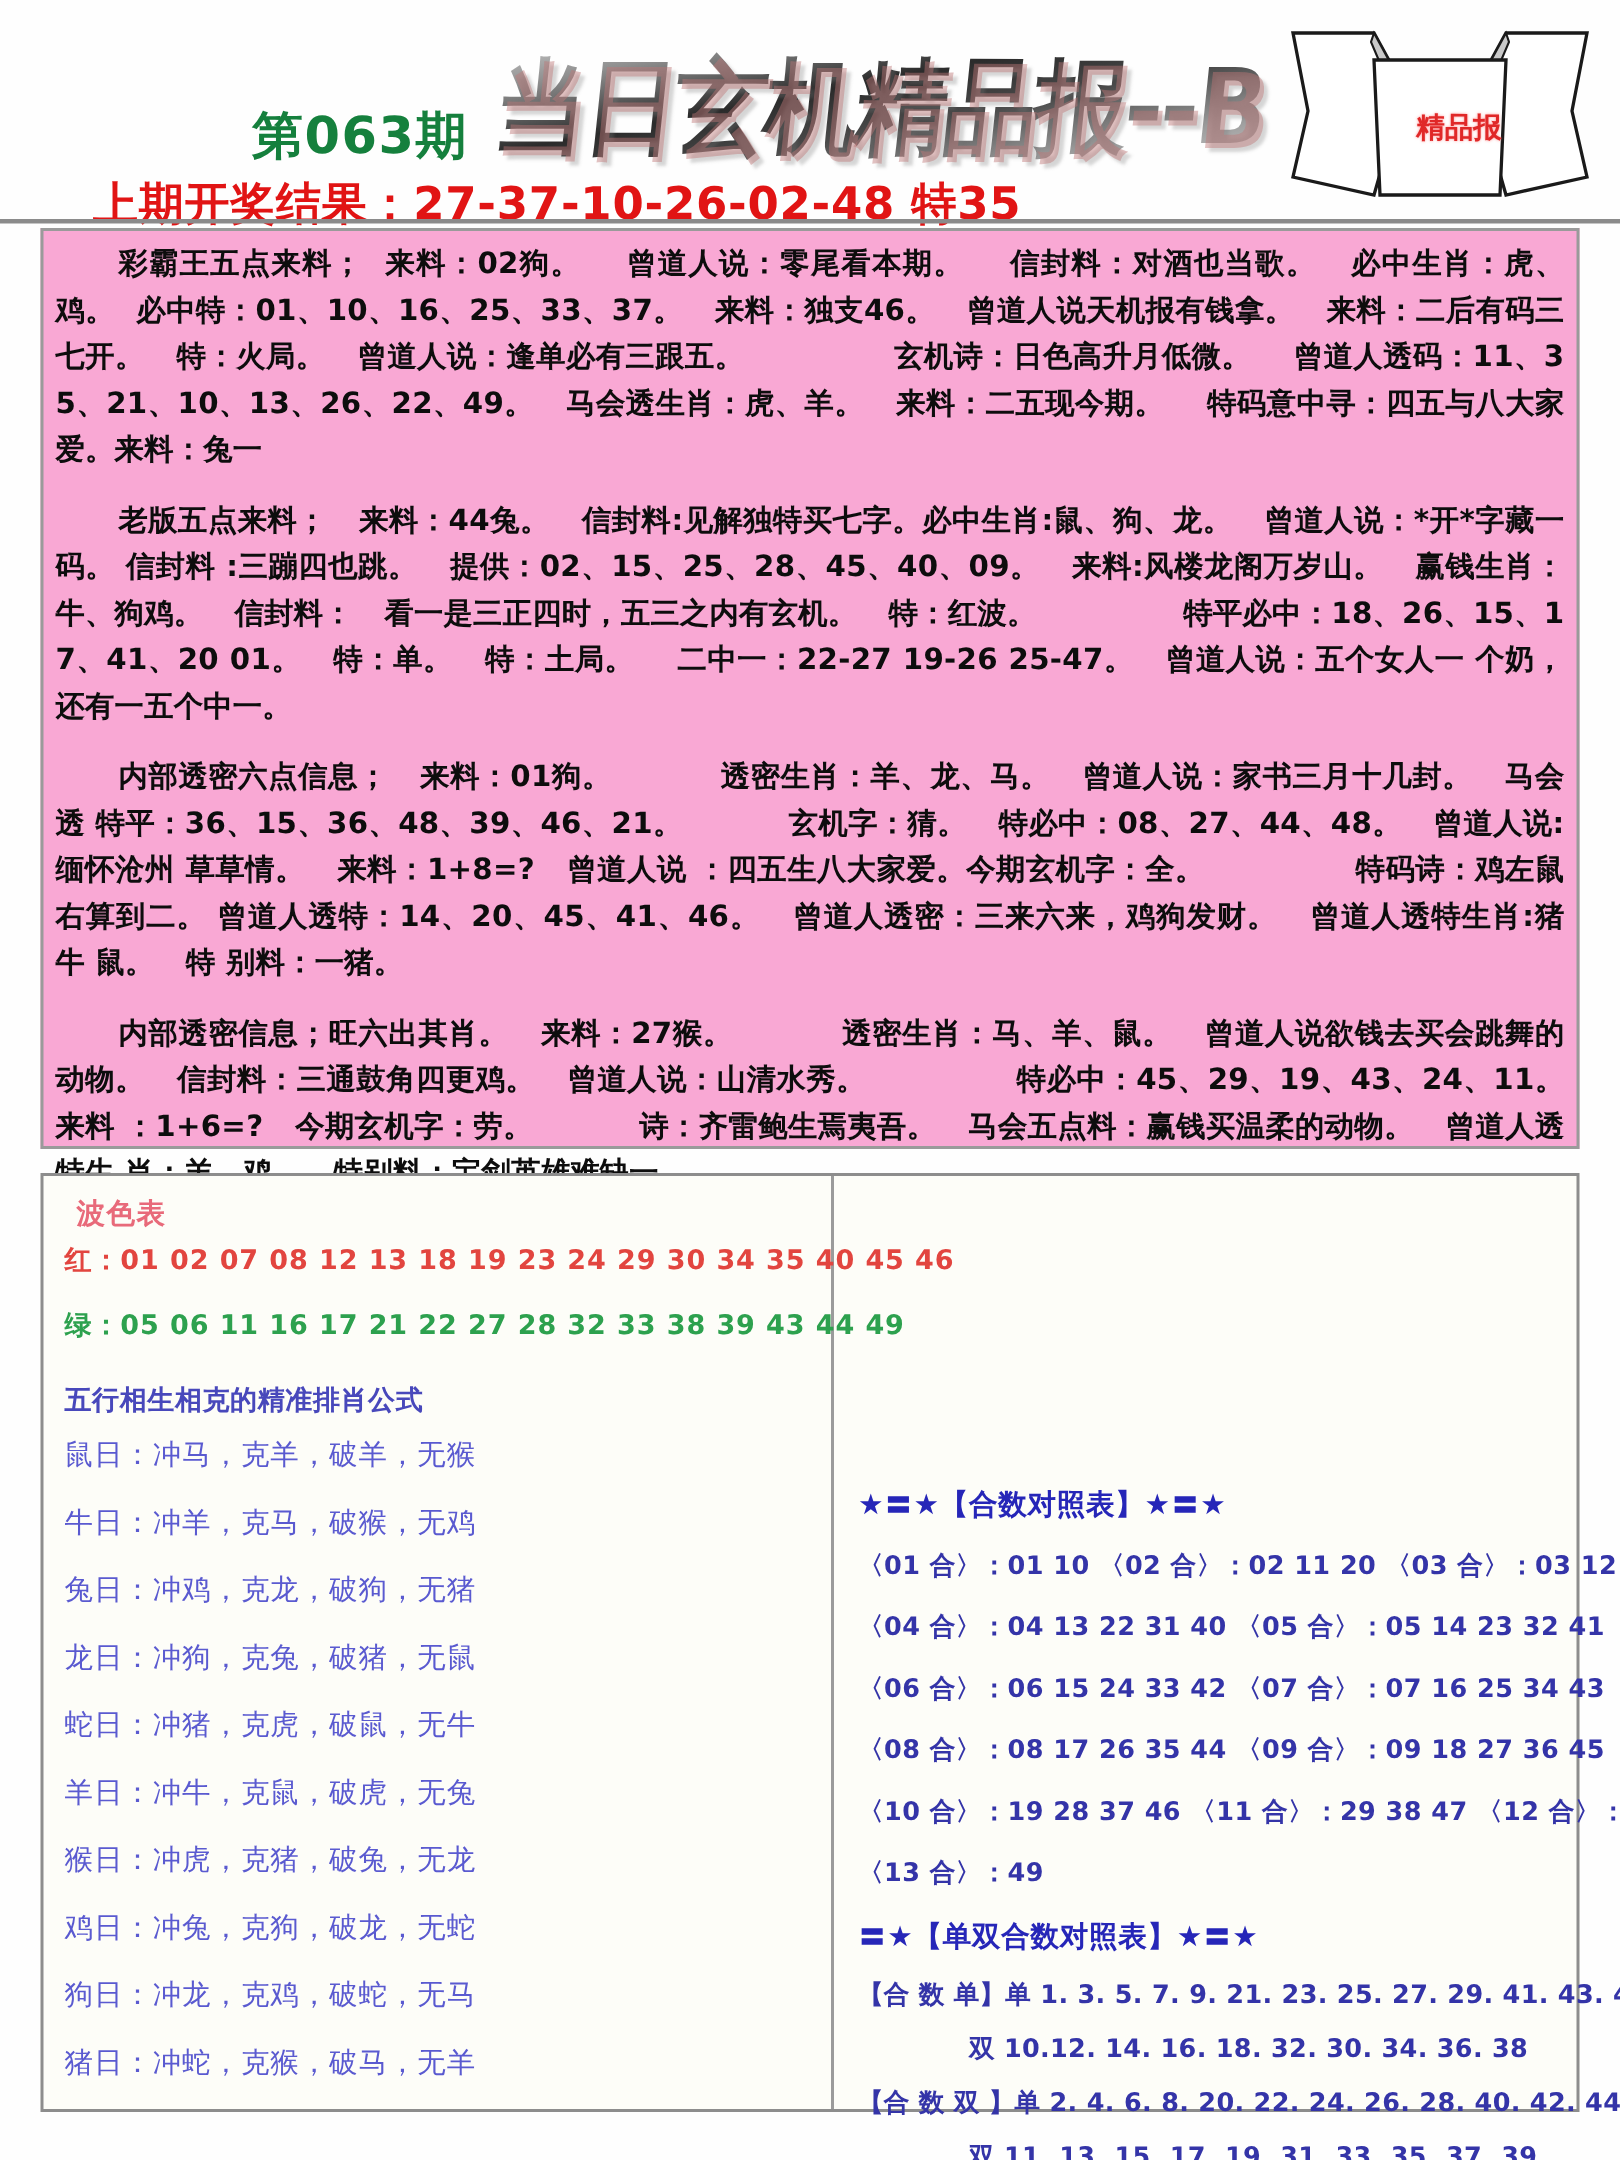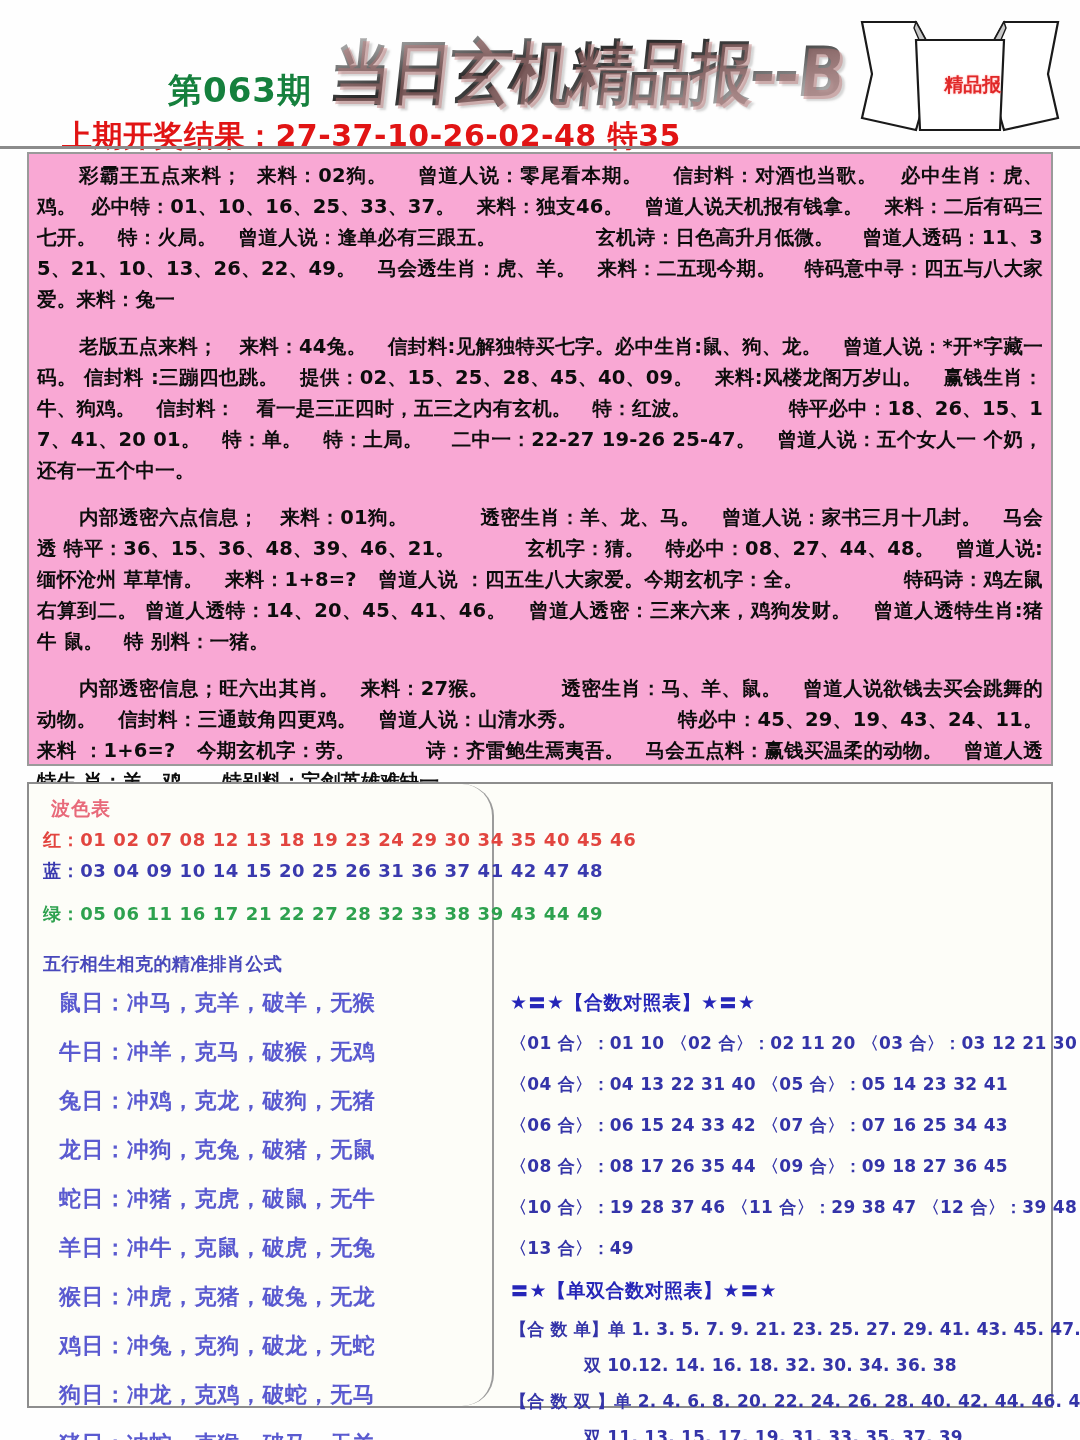--- a/index.html
+++ b/index.html
@@ -96,26 +96,25 @@
   
   .bottom-box{
     position:absolute;left:27px;top:782px;
     width:1026px;height:626px;
     border:2px solid #8d8d8d;
     background:#fdfdf8;
     box-sizing:border-box;
     display:flex;
   }
   .col-left{
-    width:465px;
+    width:527px;
     box-sizing:border-box;
     padding:10px 0 16px 14px;
     border-right:2px solid #9b9b9b;
     position:relative;
-    border-radius:32px;
   }
   .col-right{
     flex:1;
     box-sizing:border-box;
     padding:10px 0 0 16px;
     position:relative;
   }
 
   .bo-title{
     font-size:19px;font-weight:700;color:#e86a7a;
@@ -132,22 +131,22 @@
   .bo-red{color:#e2453f;}
   .bo-blue{color:#3a3aae;}
   .bo-green{color:#2da14e;margin-top:19px;}
 
   .formula-title{
     font-size:18px;font-weight:700;color:#4848bb;
     margin:26px 0 12px 0;
     letter-spacing:.4px;
   }
   .zodiac-line{
-    font-size:22px;font-weight:700;color:#5a5ad0;
-    margin:0 0 19px 16px;
+    font-size:19px;font-weight:400;color:#5a5ad0;
+    margin:0 0 19px 0;
     letter-spacing:.6px;
     white-space:nowrap;
   }
 
   .he-title{
     font-size:19px;font-weight:700;color:#2626b8;
     margin:0 0 16px 0;letter-spacing:.5px;white-space:nowrap;
   }
   .he-row{
     font-size:17px;font-weight:700;color:#3434a8;
@@ -200,23 +199,20 @@
   </div>
 
   <div class="bottom-box">
 
     <div class="col-left">
 
       <div class="bo-title">波色表</div>
 
       <div class="bo-row bo-red">
         <span class="lbl">红：</span><span>01 02 07 08 12 13 18 19 23 24 29 30 34 35 40 45 46</span>
-      </div>
-      <div class="bo-row bo-blue">
-        <span class="lbl">蓝：</span><span>03 04 09 10 14 15 20 25 26 31 36 37 41 42 47 48</span>
       </div>
       <div class="bo-row bo-green">
         <span class="lbl">绿：</span><span>05 06 11 16 17 21 22 27 28 32 33 38 39 43 44 49</span>
       </div>
 
       <div class="formula-title">五行相生相克的精准排肖公式</div>
 
       <div class="zodiac-line">鼠日：冲马，克羊，破羊，无猴</div>
       <div class="zodiac-line">牛日：冲羊，克马，破猴，无鸡</div>
       <div class="zodiac-line">兔日：冲鸡，克龙，破狗，无猪</div>

